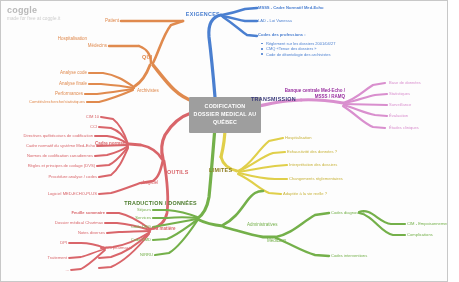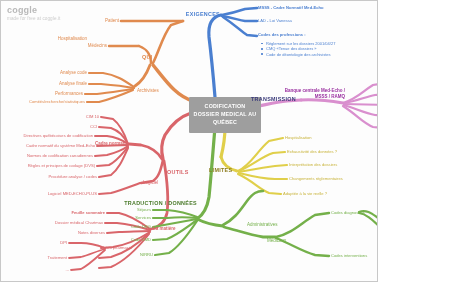--- a/index.html
+++ b/index.html
@@ -4,21 +4,21 @@
 <style>
   html,body{margin:0;padding:0;}
   body{
     width:459px;height:282px;
     background:#ffffff;
     font-family:"Liberation Sans", sans-serif;
     overflow:hidden;
   }
   #canvas{
     position:relative;
-    width:378px;height:282px;
+    width:448px;height:282px;
     background:#fdfdfd;
     border:1px solid #c8c8c8;
     box-sizing:border-box;
     overflow:hidden;
   }
   svg#branches{position:absolute;left:0;top:0;width:459px;height:282px;}
   .node{
     position:absolute;
     white-space:nowrap;
     line-height:1.05;

